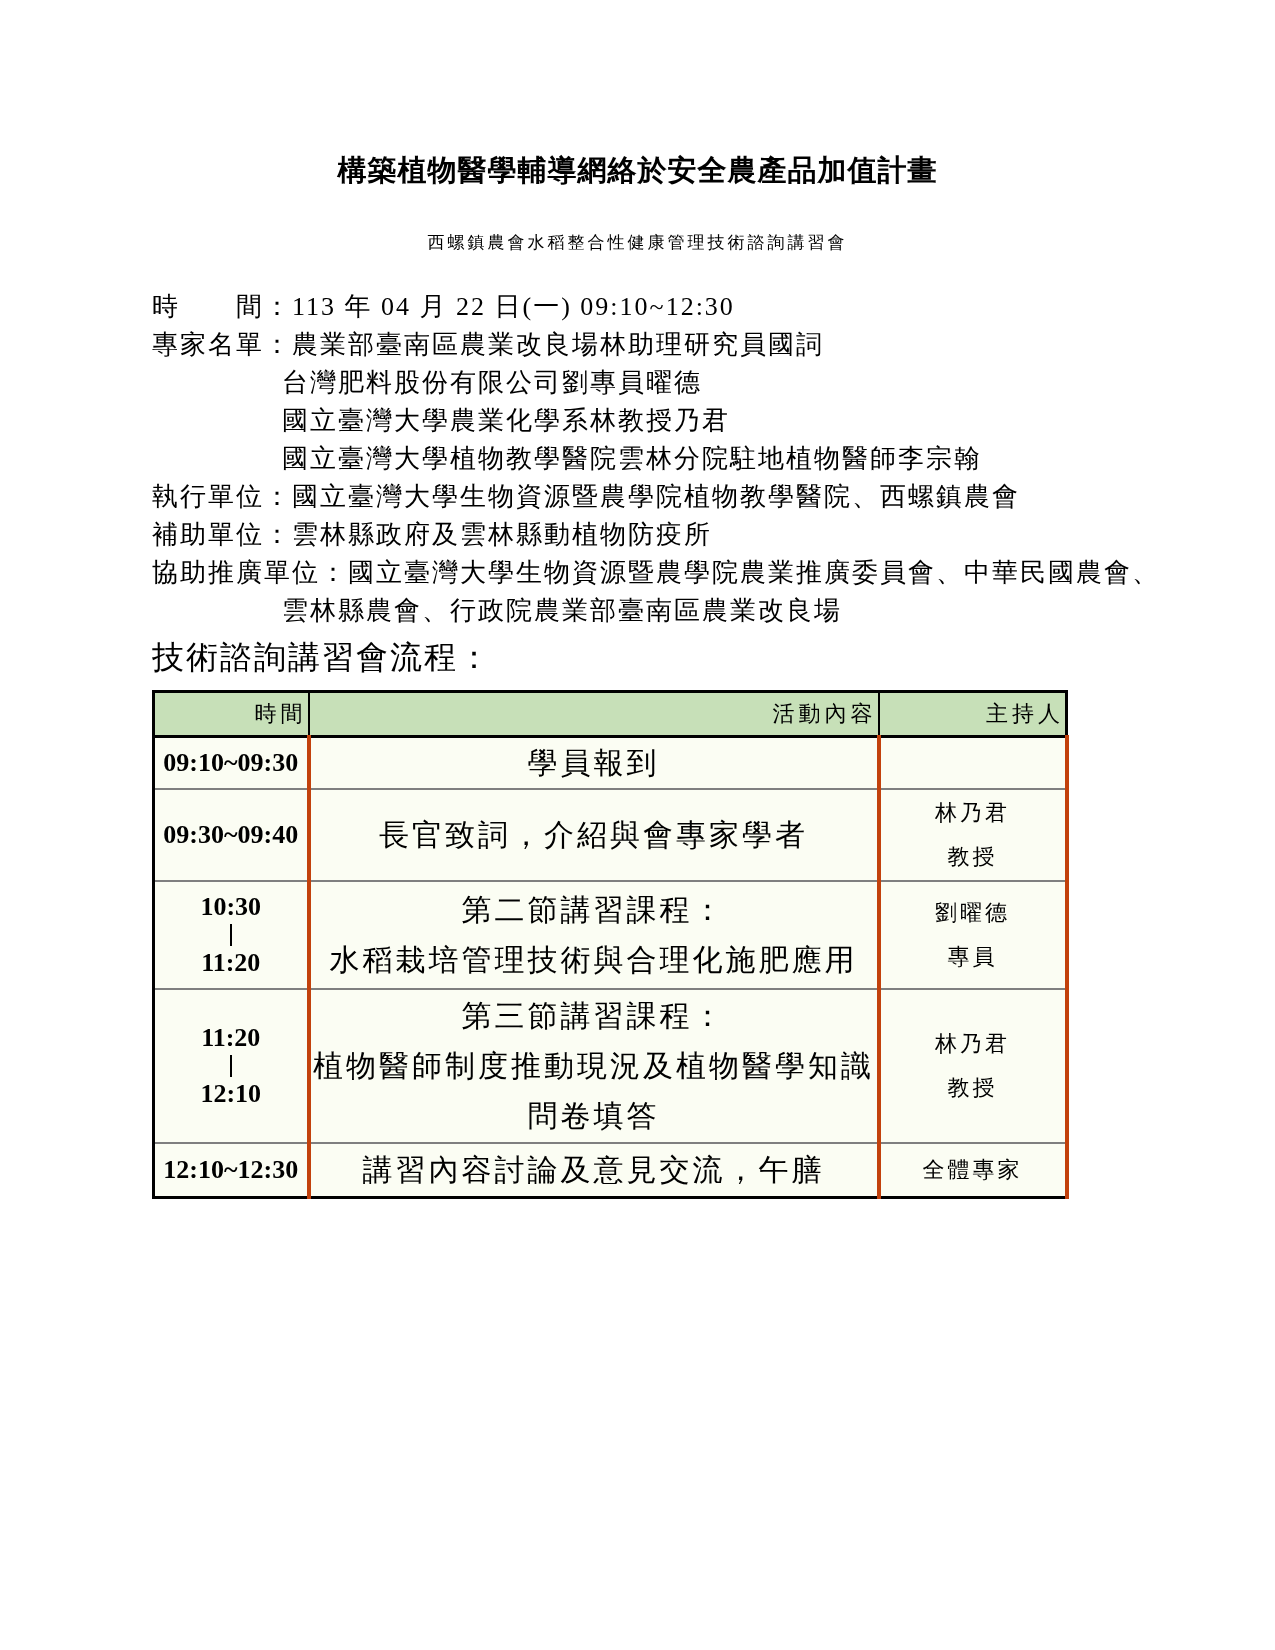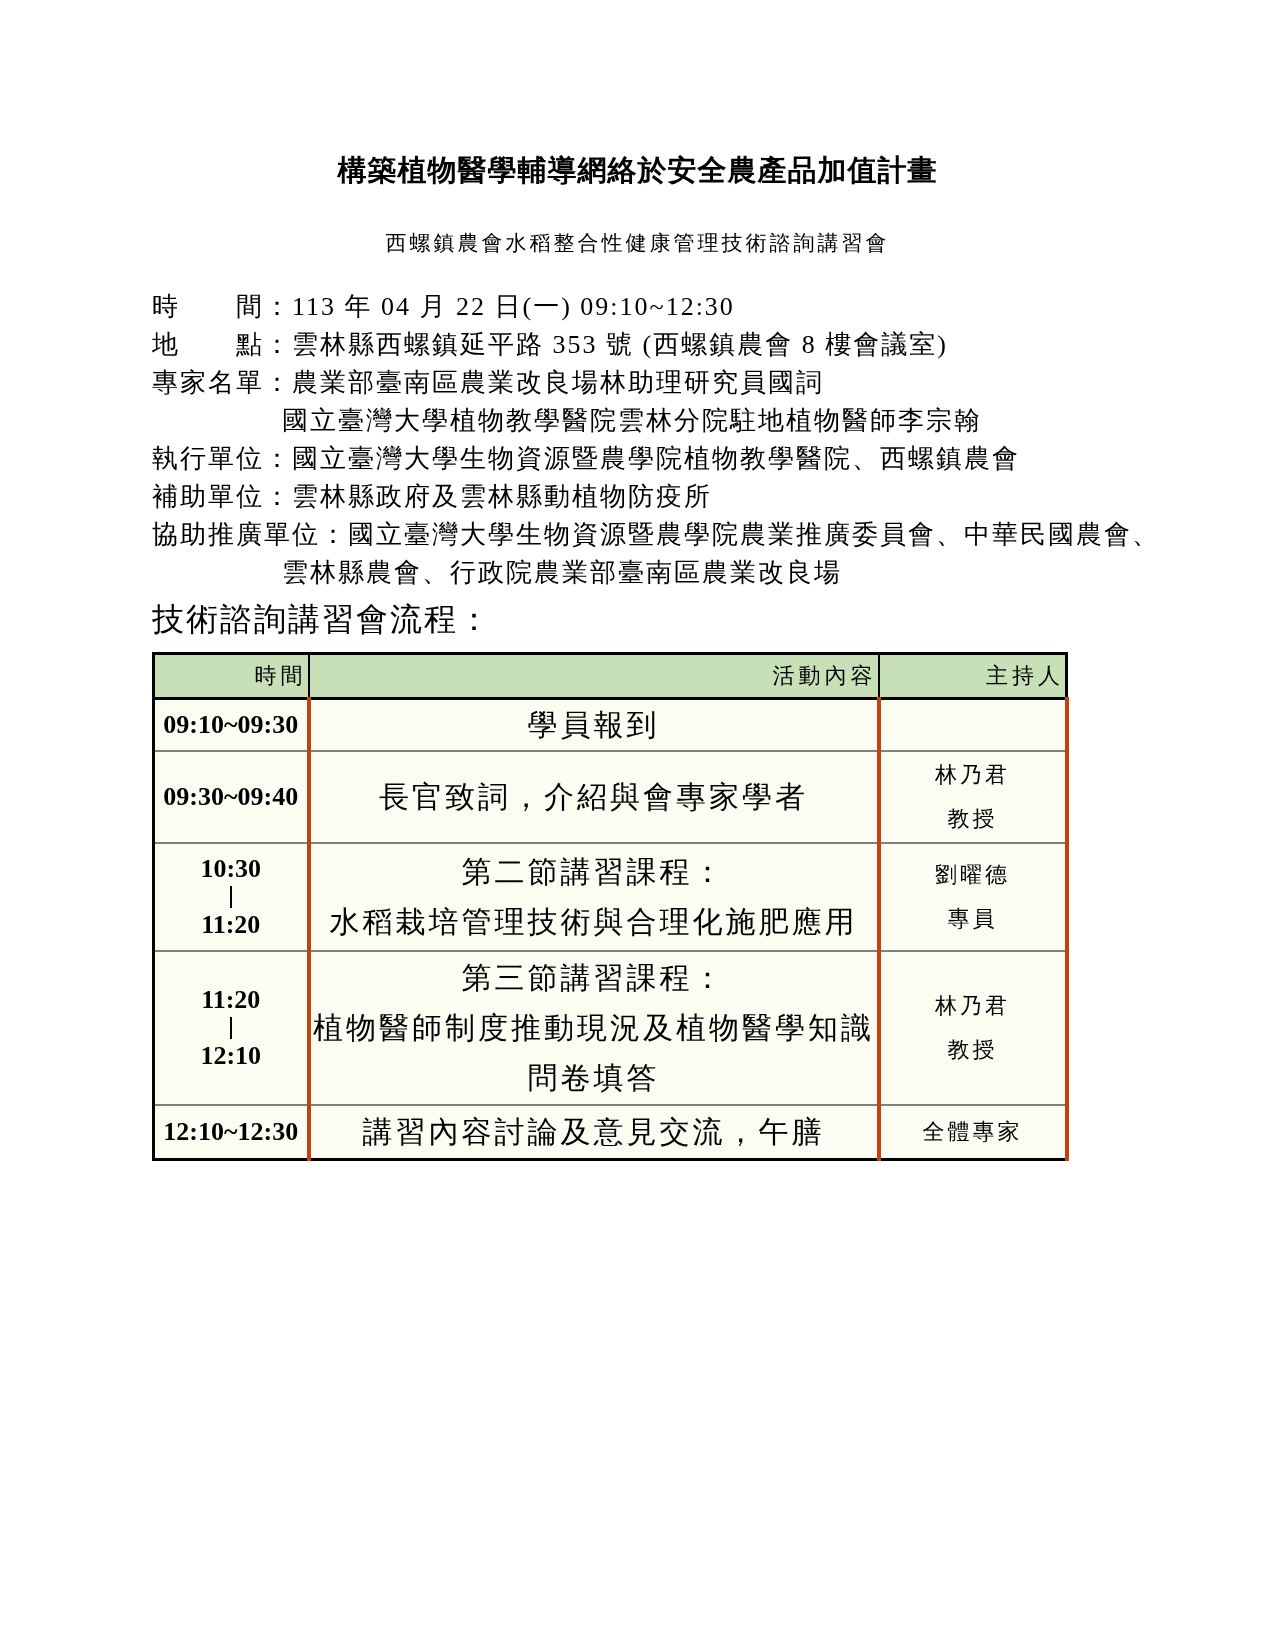--- a/index.html
+++ b/index.html
@@ -11,21 +11,21 @@
   }
   .content { padding:150px 20px 16px 152px; }
 
   .doc-title {
     width:971px; text-align:center;
     font-size:29px; font-weight:bold; letter-spacing:1px;
     line-height:40px; margin:0;
   }
   .doc-subtitle {
     width:971px; text-align:center;
-    font-size:21px; font-weight:normal; letter-spacing:3px;
+    font-size:17px; font-weight:normal; letter-spacing:3px;
     line-height:30px; margin:38px 0 30px 0;
   }
 
   .info-block { font-size:26px; letter-spacing:2px; }
   .info-line { line-height:38px; white-space:nowrap; }
   .info-line.indent { padding-left:130px; }
   .info-label { }
   .info-value { }
 
   .schedule-heading {
@@ -83,24 +83,27 @@
 
     <h1 class="doc-title">構築植物醫學輔導網絡於安全農產品加值計畫</h1>
 
     <h2 class="doc-subtitle">西螺鎮農會水稻整合性健康管理技術諮詢講習會</h2>
 
     <div class="info-block">
       <div class="info-line">
         <span class="info-label">時　　間：</span><span class="info-value">113 年 04 月 22 日(一) 09:10~12:30</span>
       </div>
       <div class="info-line">
-        <span class="info-label">地　　點：</span><span class="info-value">雲林縣西螺鎮延平路 353 號 (西螺鎮農會 8 樓會議室)</span>
-      </div>
-      <div class="info-line">
         <span class="info-label">專家名單：</span><span class="info-value">農業部臺南區農業改良場林助理研究員國詞</span>
+      </div>
+      <div class="info-line indent">
+        <span class="info-value">台灣肥料股份有限公司劉專員曜德</span>
+      </div>
+      <div class="info-line indent">
+        <span class="info-value">國立臺灣大學農業化學系林教授乃君</span>
       </div>
       <div class="info-line indent">
         <span class="info-value">國立臺灣大學植物教學醫院雲林分院駐地植物醫師李宗翰</span>
       </div>
       <div class="info-line">
         <span class="info-label">執行單位：</span><span class="info-value">國立臺灣大學生物資源暨農學院植物教學醫院、西螺鎮農會</span>
       </div>
       <div class="info-line">
         <span class="info-label">補助單位：</span><span class="info-value">雲林縣政府及雲林縣動植物防疫所</span>
       </div>

